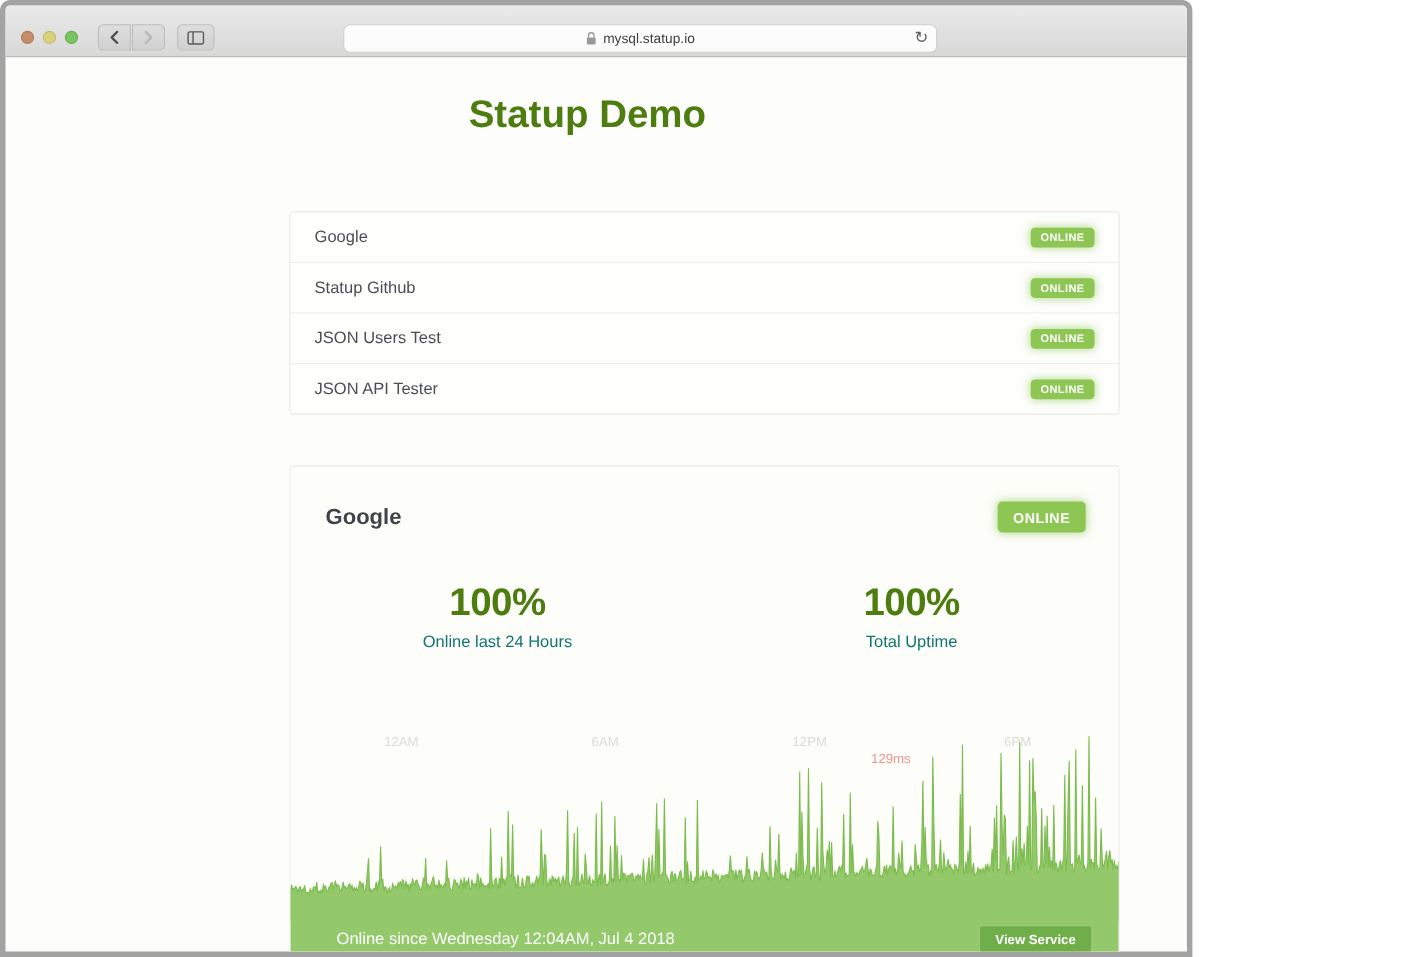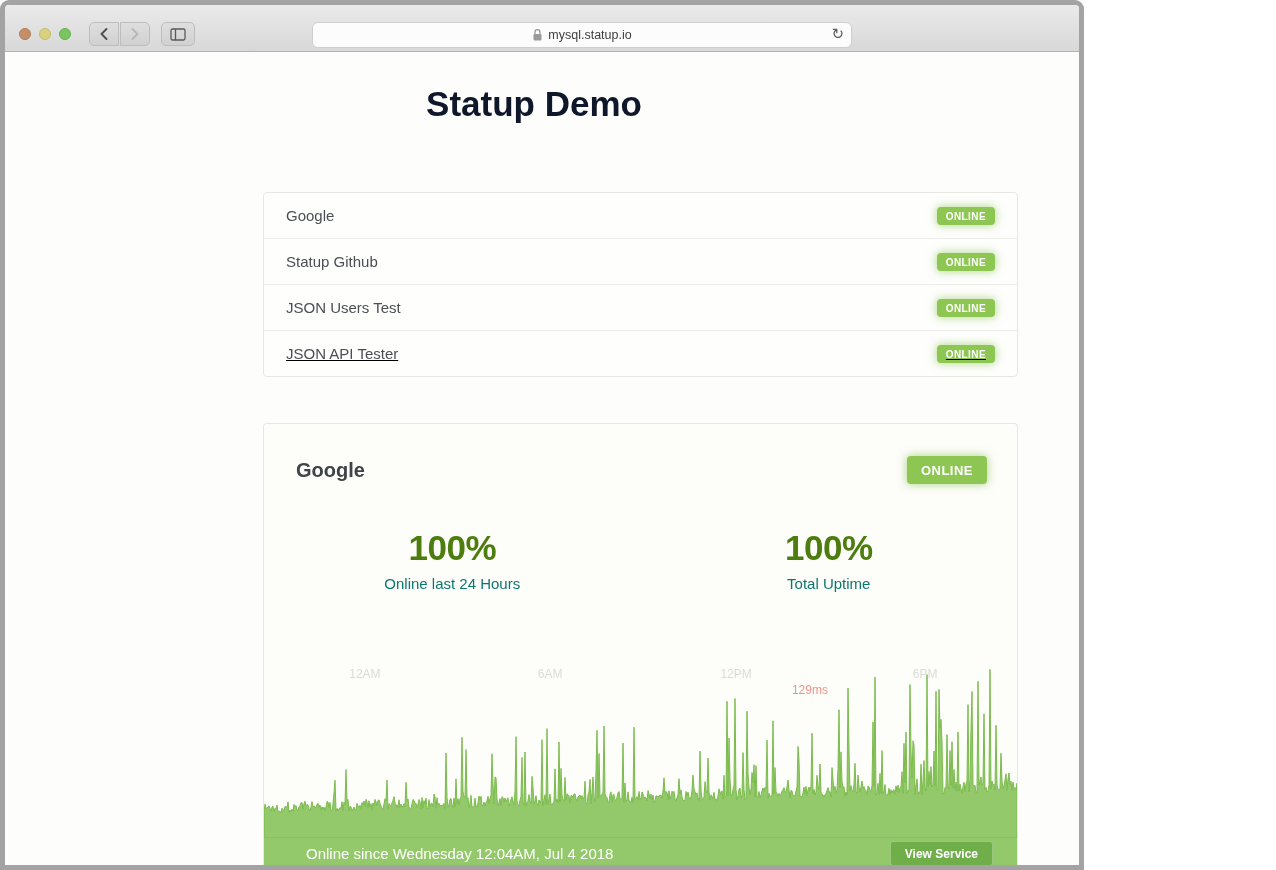--- a/index.html
+++ b/index.html
@@ -29,28 +29,28 @@
              display:flex;align-items:center;justify-content:center;gap:5px;}
   .url-text{font-size:12.5px;color:#3e3e3e;}
   .reload{position:absolute;right:7px;top:50%;transform:translateY(-54%);font-size:15px;color:#5e5e5e;
           background:none;border:none;padding:0;cursor:default;font-family:"DejaVu Sans",sans-serif;}
 
   
   .scroll-thumb{position:absolute;left:1256px;top:62px;width:9px;height:273px;border-radius:5px;background:#7f7f7f;}
 
   
   .page-title{position:absolute;top:56px;left:0;right:16px;text-align:center;
-              font-size:35px;font-weight:600;color:#0f172a;}
+              font-size:35px;font-weight:600;color:#4d7c0f;}
   .page-subtitle{position:absolute;top:120px;left:0;right:16px;text-align:center;
                  font-size:18px;font-weight:400;color:#9b9b9b;}
 
   .services{position:absolute;left:258px;top:187px;width:755px;box-sizing:border-box;
             background:#fefefd;border:1px solid #e7e7e4;border-radius:4px;}
   .service-row{height:45px;display:flex;align-items:center;padding:0 22px;border-bottom:1px solid #ededea;}
-  .service-row:last-child{border-bottom:none;text-decoration:underline;}
+  .service-row:last-child{border-bottom:none;}
   .service-name{font-size:15px;color:#4b4e53;}
   .badge{margin-left:auto;background:var(--accent-green,#8dc653);color:#fff;font-weight:700;font-size:10px;
          letter-spacing:.4px;padding:4px 9px 3px;border-radius:4px;
          box-shadow:0 0 8px 1px var(--badge-glow,rgba(141,198,83,.6));}
 
   
   .card{position:absolute;left:258px;top:418px;width:755px;height:452px;box-sizing:border-box;
         background:#fdfdfa;border:1px solid #e7e7e4;border-bottom:none;border-radius:4px 4px 0 0;overflow:hidden;}
   .card-header{position:absolute;top:32px;left:32px;right:30px;display:flex;align-items:center;}
   .card-title{font-size:20px;font-weight:700;color:#3f4348;}

